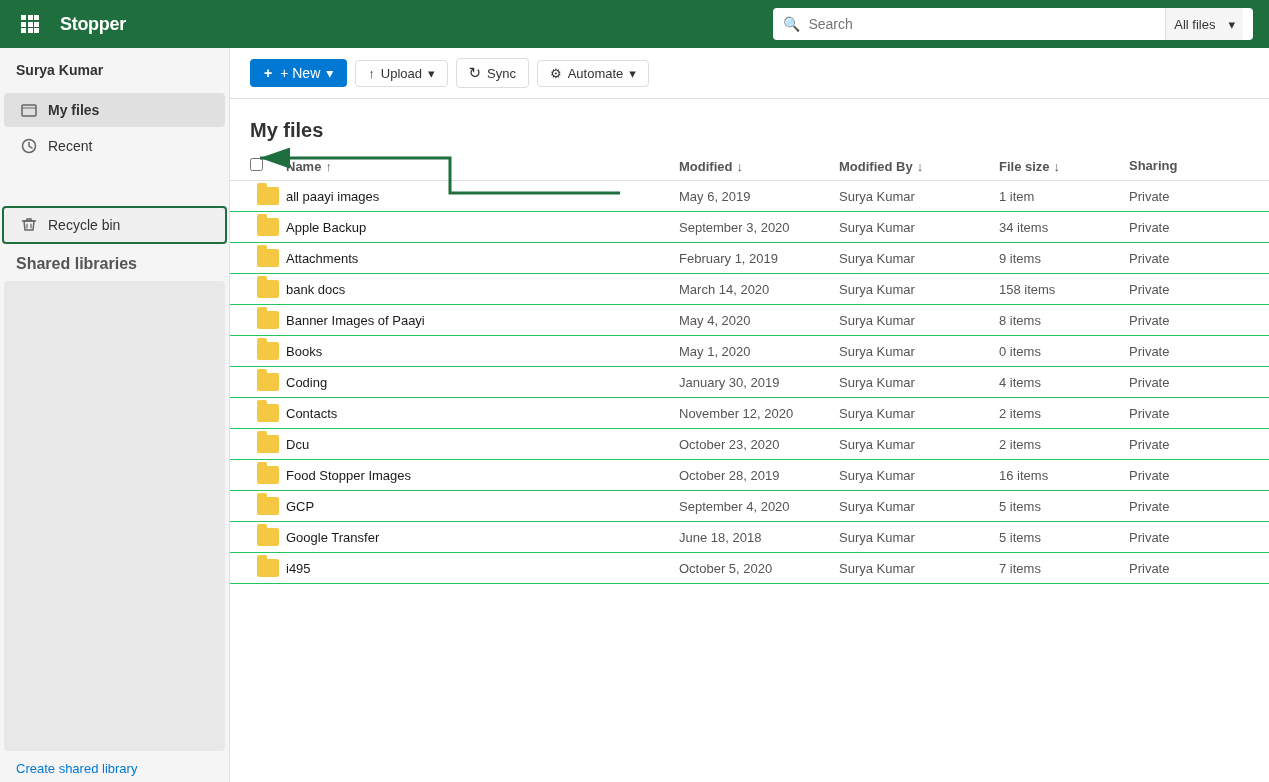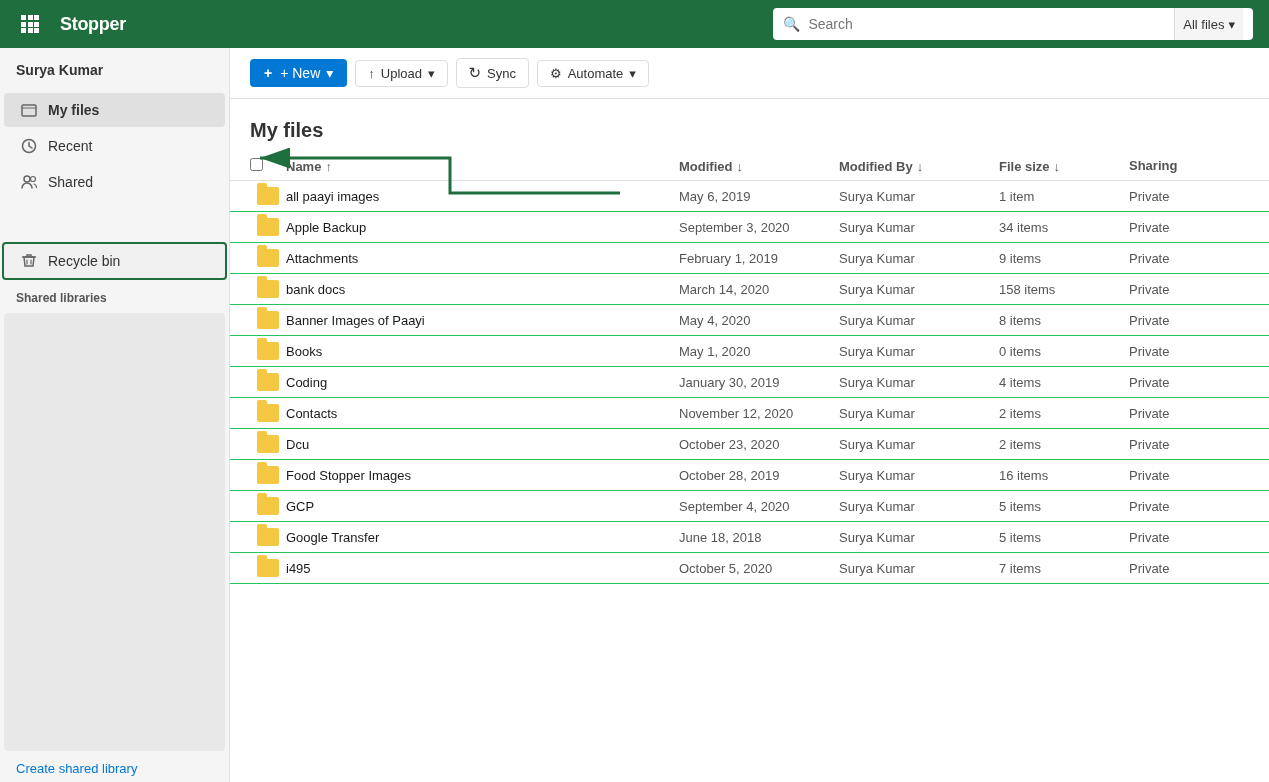--- a/index.html
+++ b/index.html
@@ -50,21 +50,21 @@
     }
     .search-dropdown {
       background: #f5f5f5;
       border-left: 1px solid #ddd;
       padding: 0 8px;
       height: 100%;
       display: flex; align-items: center;
       font-size: 13px;
       color: #333;
       cursor: pointer;
-      gap: 4px;
+      gap: 13px;
     }
 
     
     .layout {
       display: flex;
       margin-top: 48px;
       height: calc(782px - 48px);
     }
 
     
@@ -104,21 +104,21 @@
       margin-top: 44px;
     }
     .sidebar-icon {
       width: 18px; height: 18px;
       display: flex; align-items: center; justify-content: center;
       font-size: 16px;
       color: #666;
     }
     .sidebar-section-header {
       padding: 12px 16px 4px 16px;
-      font-size: 12px;
+      font-size: 16px;
       font-weight: 600;
       color: #555;
       text-transform: none;
     }
     .shared-libs-area {
       background: #e8e8e8;
       margin: 4px;
       flex: 1;
       min-height: 200px;
       border-radius: 4px;
@@ -277,31 +277,20 @@
     <div class="sidebar-nav-item">
       <span class="sidebar-icon">
         <svg width="16" height="16" viewBox="0 0 16 16" fill="none">
           <circle cx="8" cy="8" r="6.5" stroke="#666" stroke-width="1.5"></circle>
           <path d="M8 4.5V8l3 2" stroke="#666" stroke-width="1.5" stroke-linecap="round"></path>
         </svg>
       </span>
       <span>Recent</span>
     </div>
 
-    <div class="sidebar-nav-item">
-      <span class="sidebar-icon">
-        <svg width="16" height="16" viewBox="0 0 16 16" fill="none">
-          <circle cx="6" cy="5" r="3" stroke="#666" stroke-width="1.5"></circle>
-          <path d="M1 14c0-3 2.5-5 5-5s5 2 5 5" stroke="#666" stroke-width="1.5" stroke-linecap="round"></path>
-          <circle cx="12" cy="5" r="2.5" stroke="#666" stroke-width="1.2"></circle>
-          <path d="M13 10c1.5.5 2.5 1.8 2.5 3.5" stroke="#666" stroke-width="1.2" stroke-linecap="round"></path>
-        </svg>
-      </span>
-      <span>Shared</span>
-    </div>
 
     <div class="sidebar-nav-item highlighted" style="outline: 2.5px solid #1e6e3e; border-radius: 2px;">
       <span class="sidebar-icon">
         <svg width="16" height="16" viewBox="0 0 16 16" fill="none">
           <path d="M3 4h10l-1 9H4L3 4z" stroke="#666" stroke-width="1.5"></path>
           <path d="M1.5 4h13M6 4V2h4v2" stroke="#666" stroke-width="1.5" stroke-linecap="round"></path>
           <path d="M6 7v4M10 7v4" stroke="#666" stroke-width="1.2" stroke-linecap="round"></path>
         </svg>
       </span>
       <span>Recycle bin</span>

